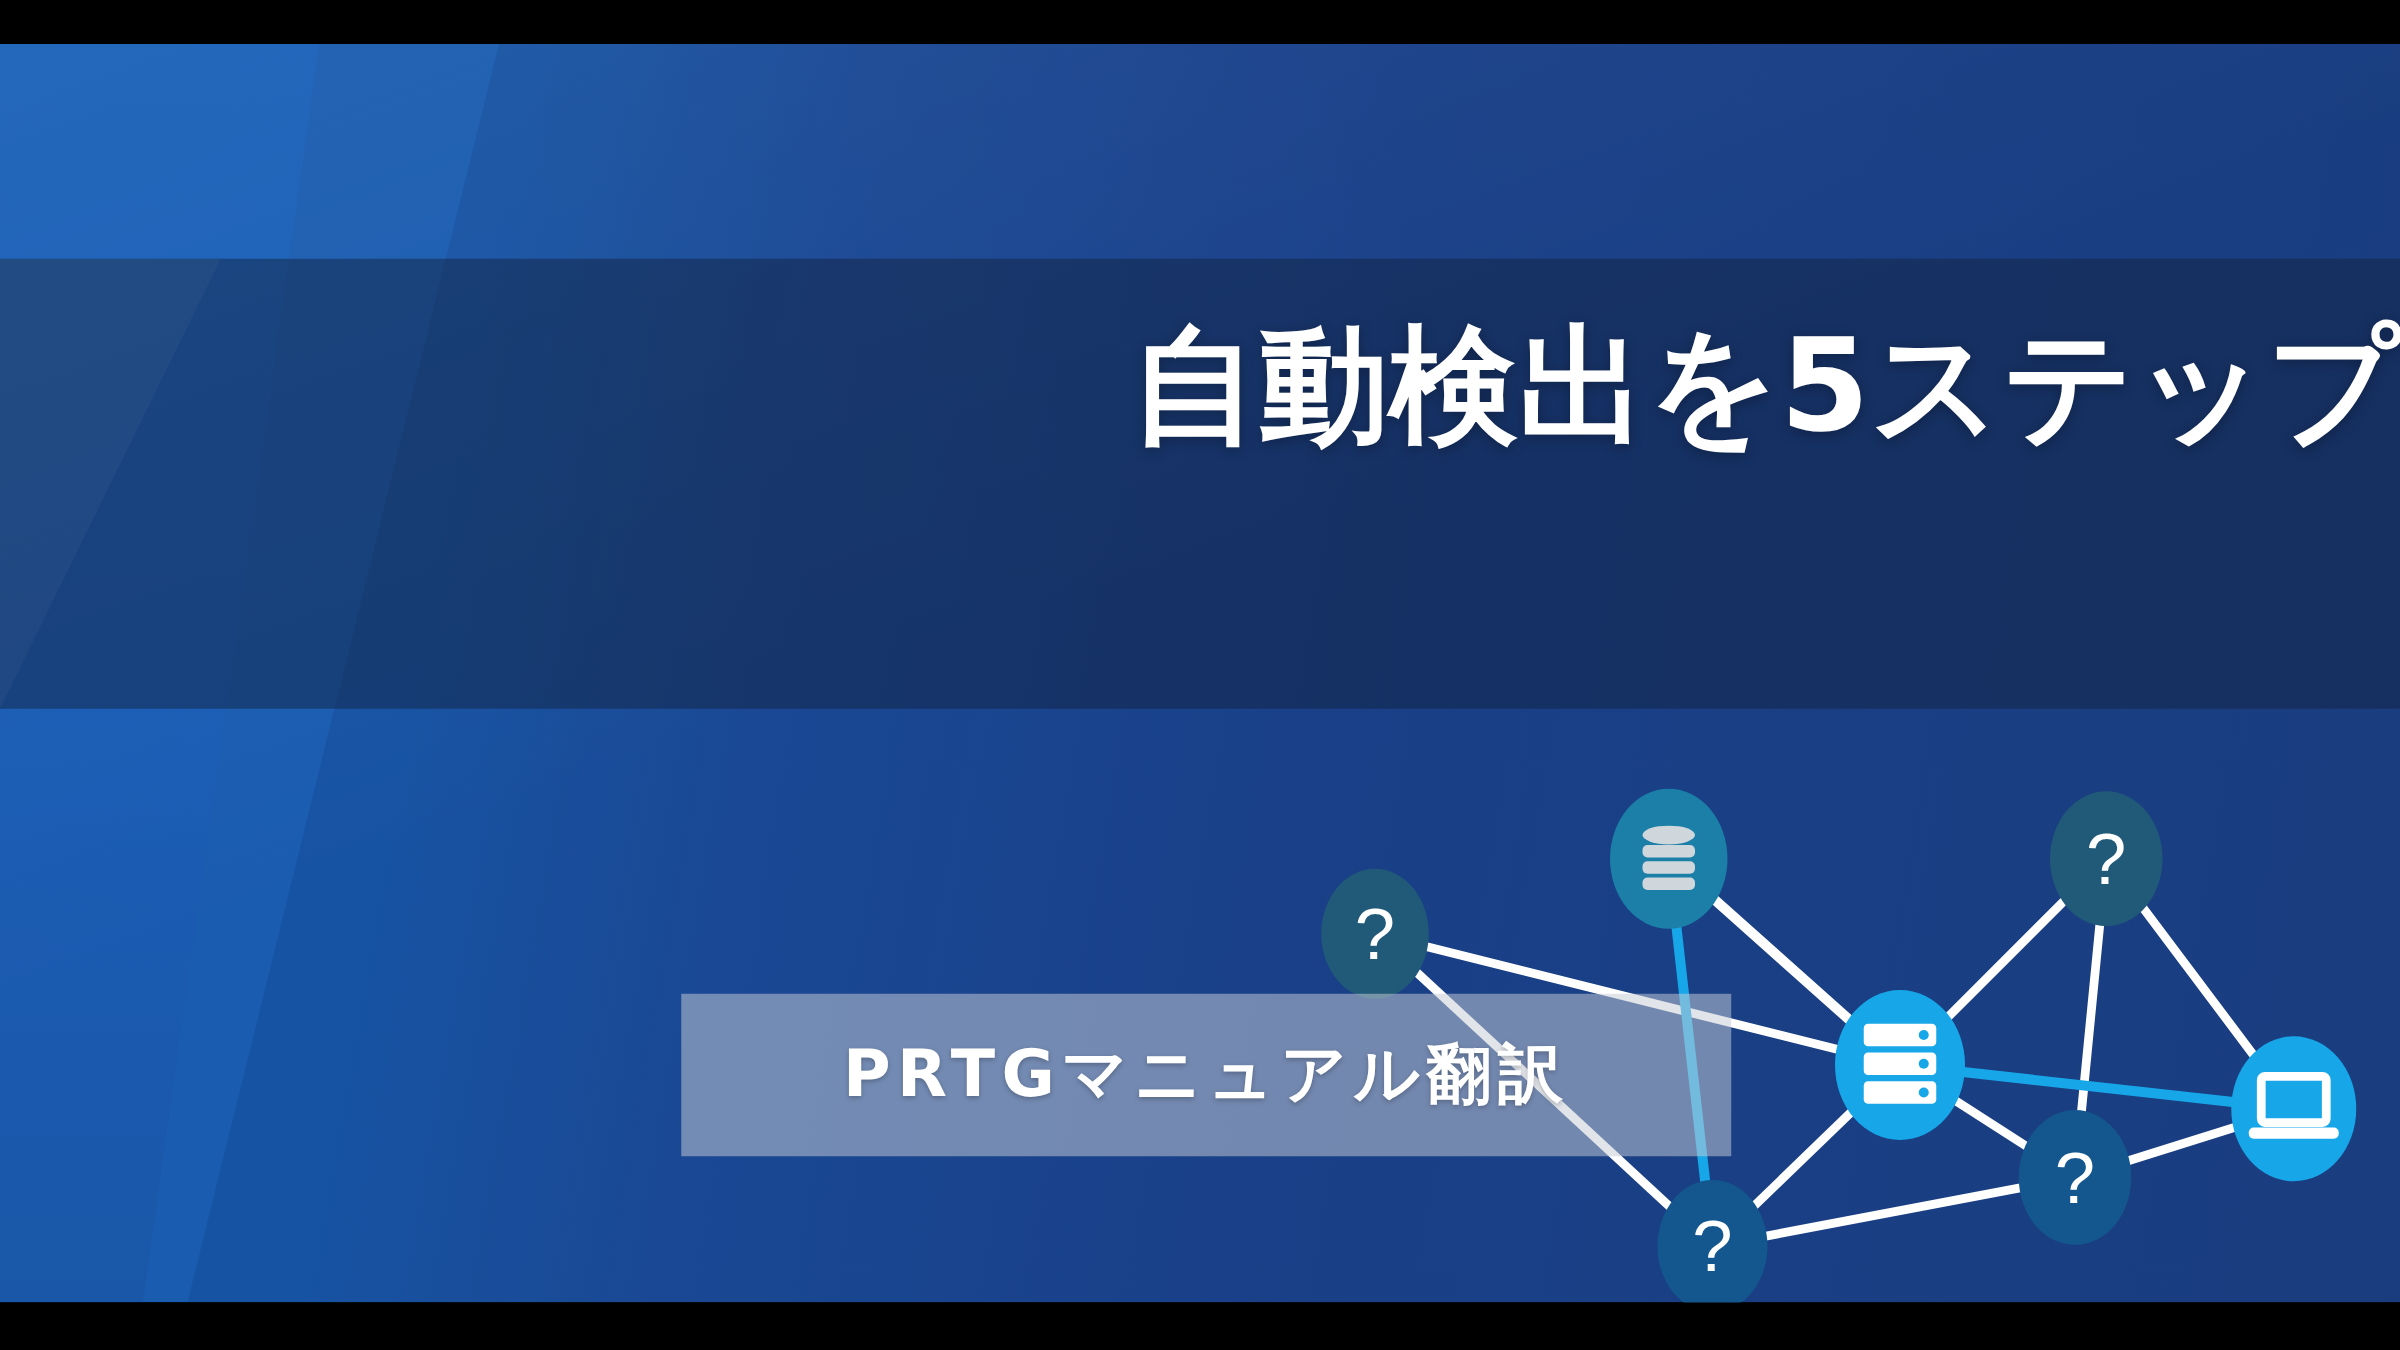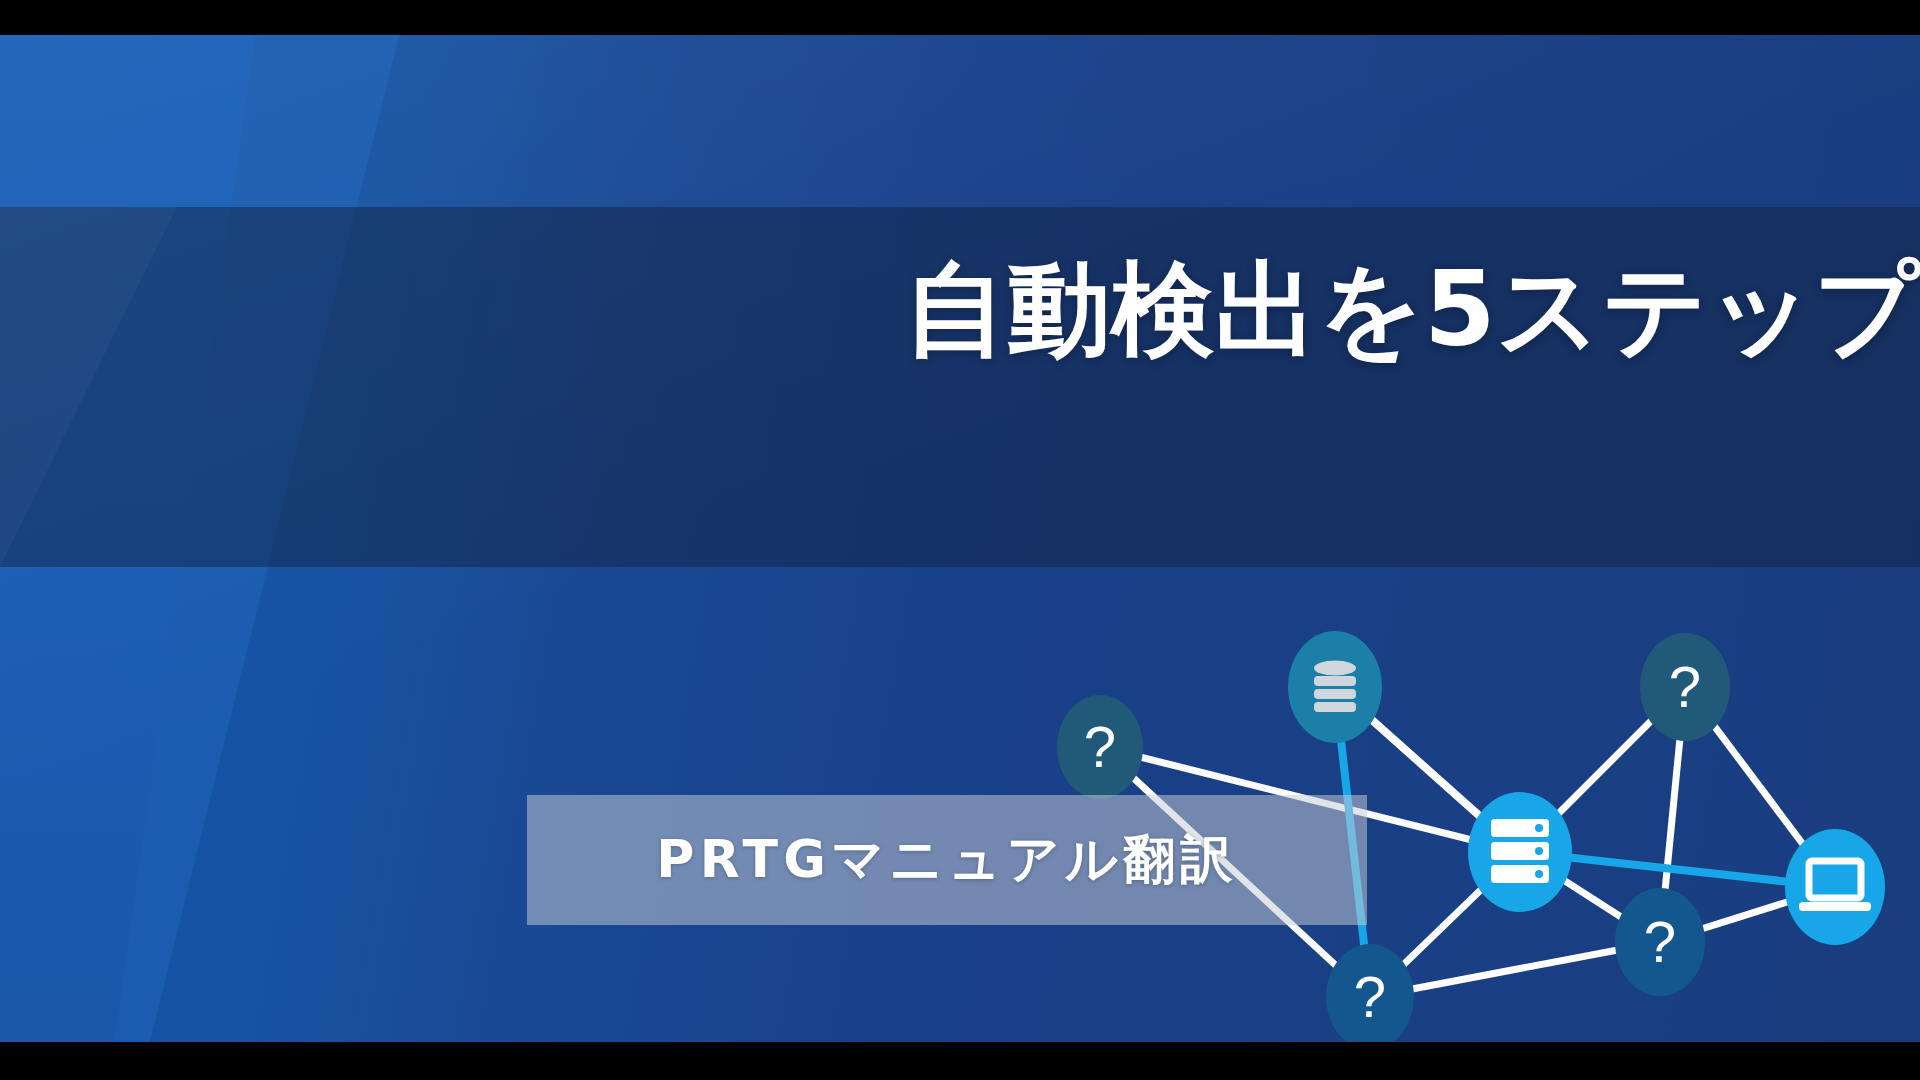--- a/index.html
+++ b/index.html
@@ -39,21 +39,21 @@
          text-align:right;color:#fff;
          font-family:"DejaVu Sans","Liberation Sans",sans-serif;
          font-weight:700;font-size:103px;line-height:1.26;
          letter-spacing:0.005em;
          text-shadow:0 2px 10px rgba(0,0,0,0.28);}
   #title .ln{display:block;white-space:pre;}
   #title .ln1{margin-left:18px;}
   #title .ln2{margin-left:2px;}
 
   
-  #subtitle-bar{position:absolute;left:527px;top:795px;width:840px;height:130px;
+  #subtitle-bar{position:absolute;left:545px;top:795px;width:840px;height:130px;
         background:rgba(198,203,212,0.52);z-index:35;
         display:flex;align-items:center;justify-content:center;}
   #subtitle-bar .txt{color:#ffffff;font-weight:700;font-size:52px;
         letter-spacing:0.10em;white-space:pre;
         font-family:"DejaVu Sans","Liberation Sans",sans-serif;
         text-shadow:0 1px 4px rgba(0,0,0,0.25);}
 </style>
 </head>
 <body>
 

